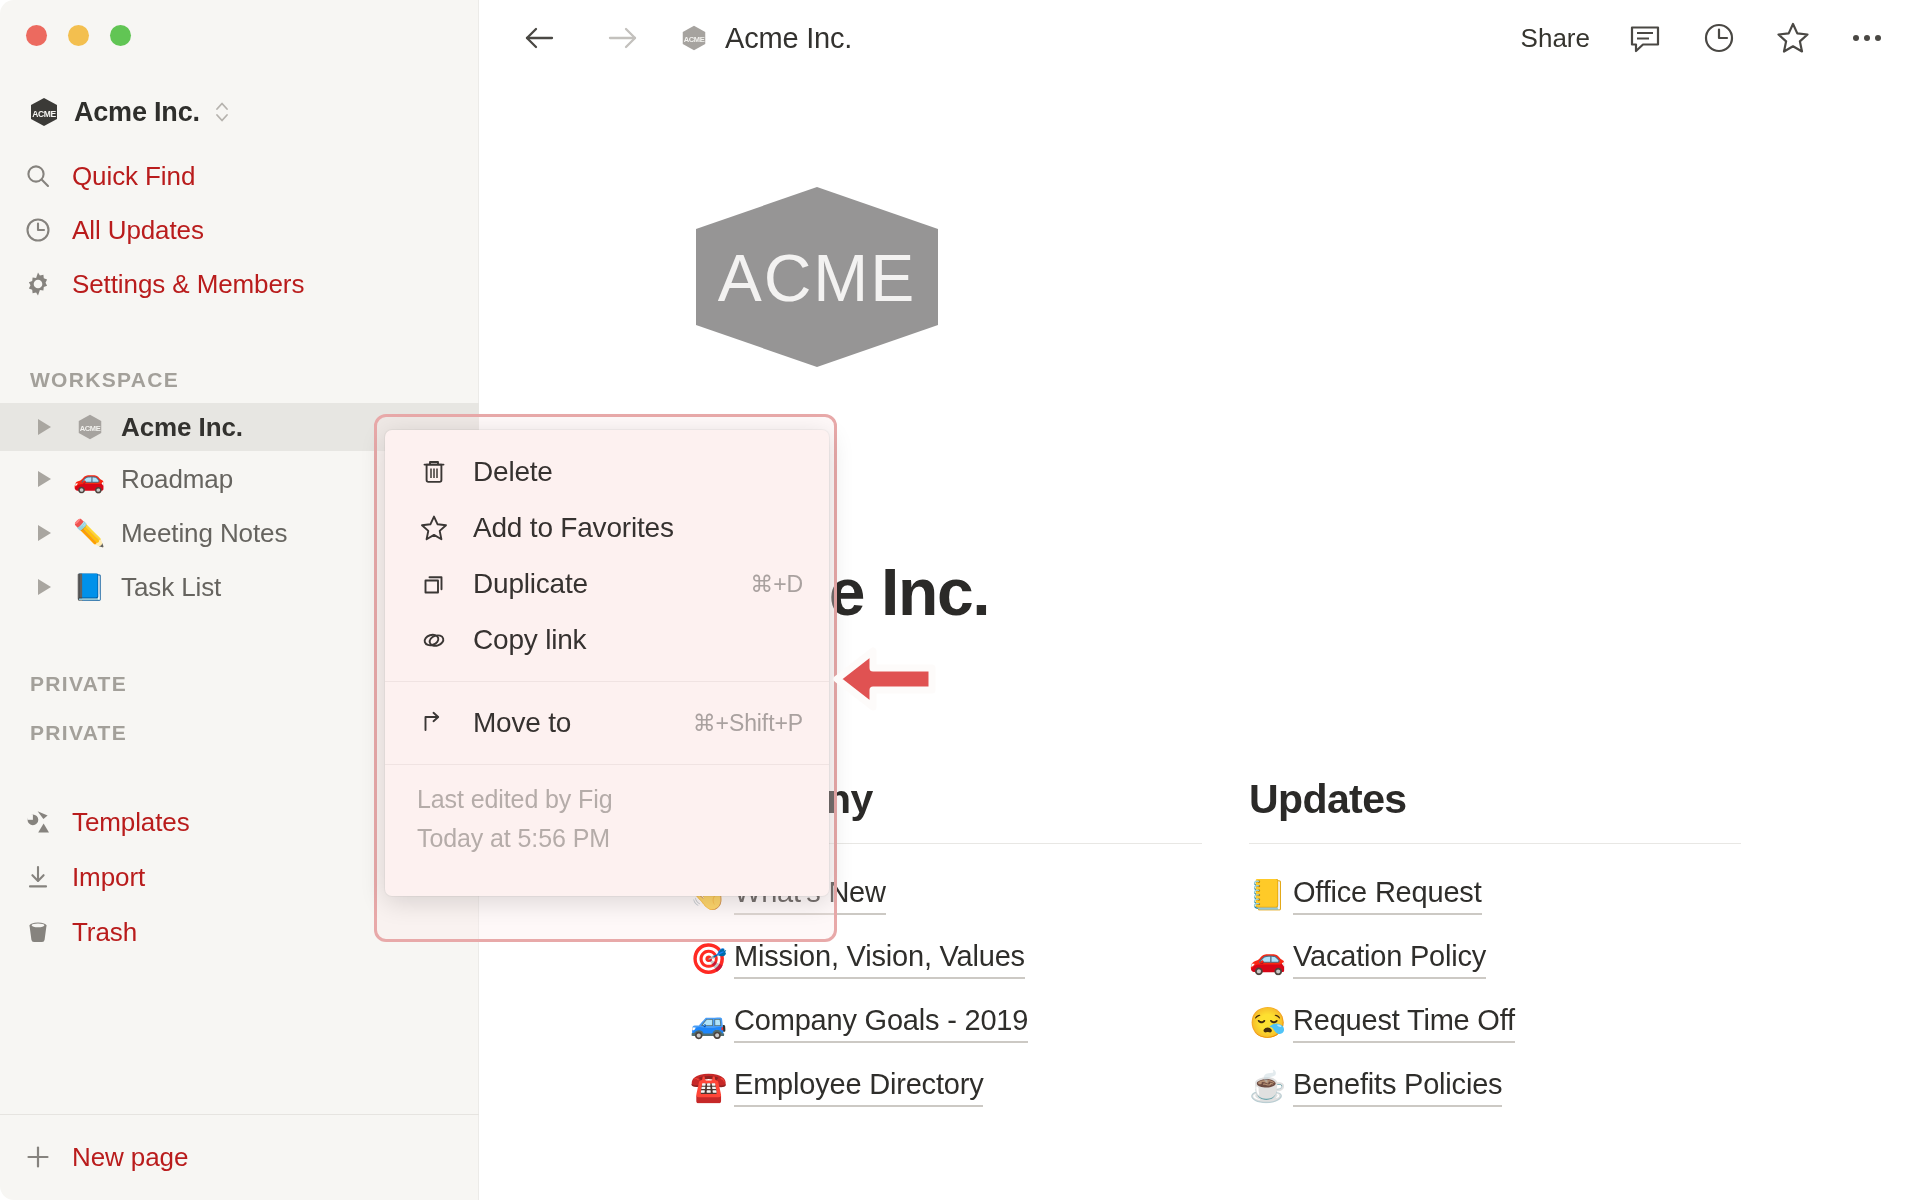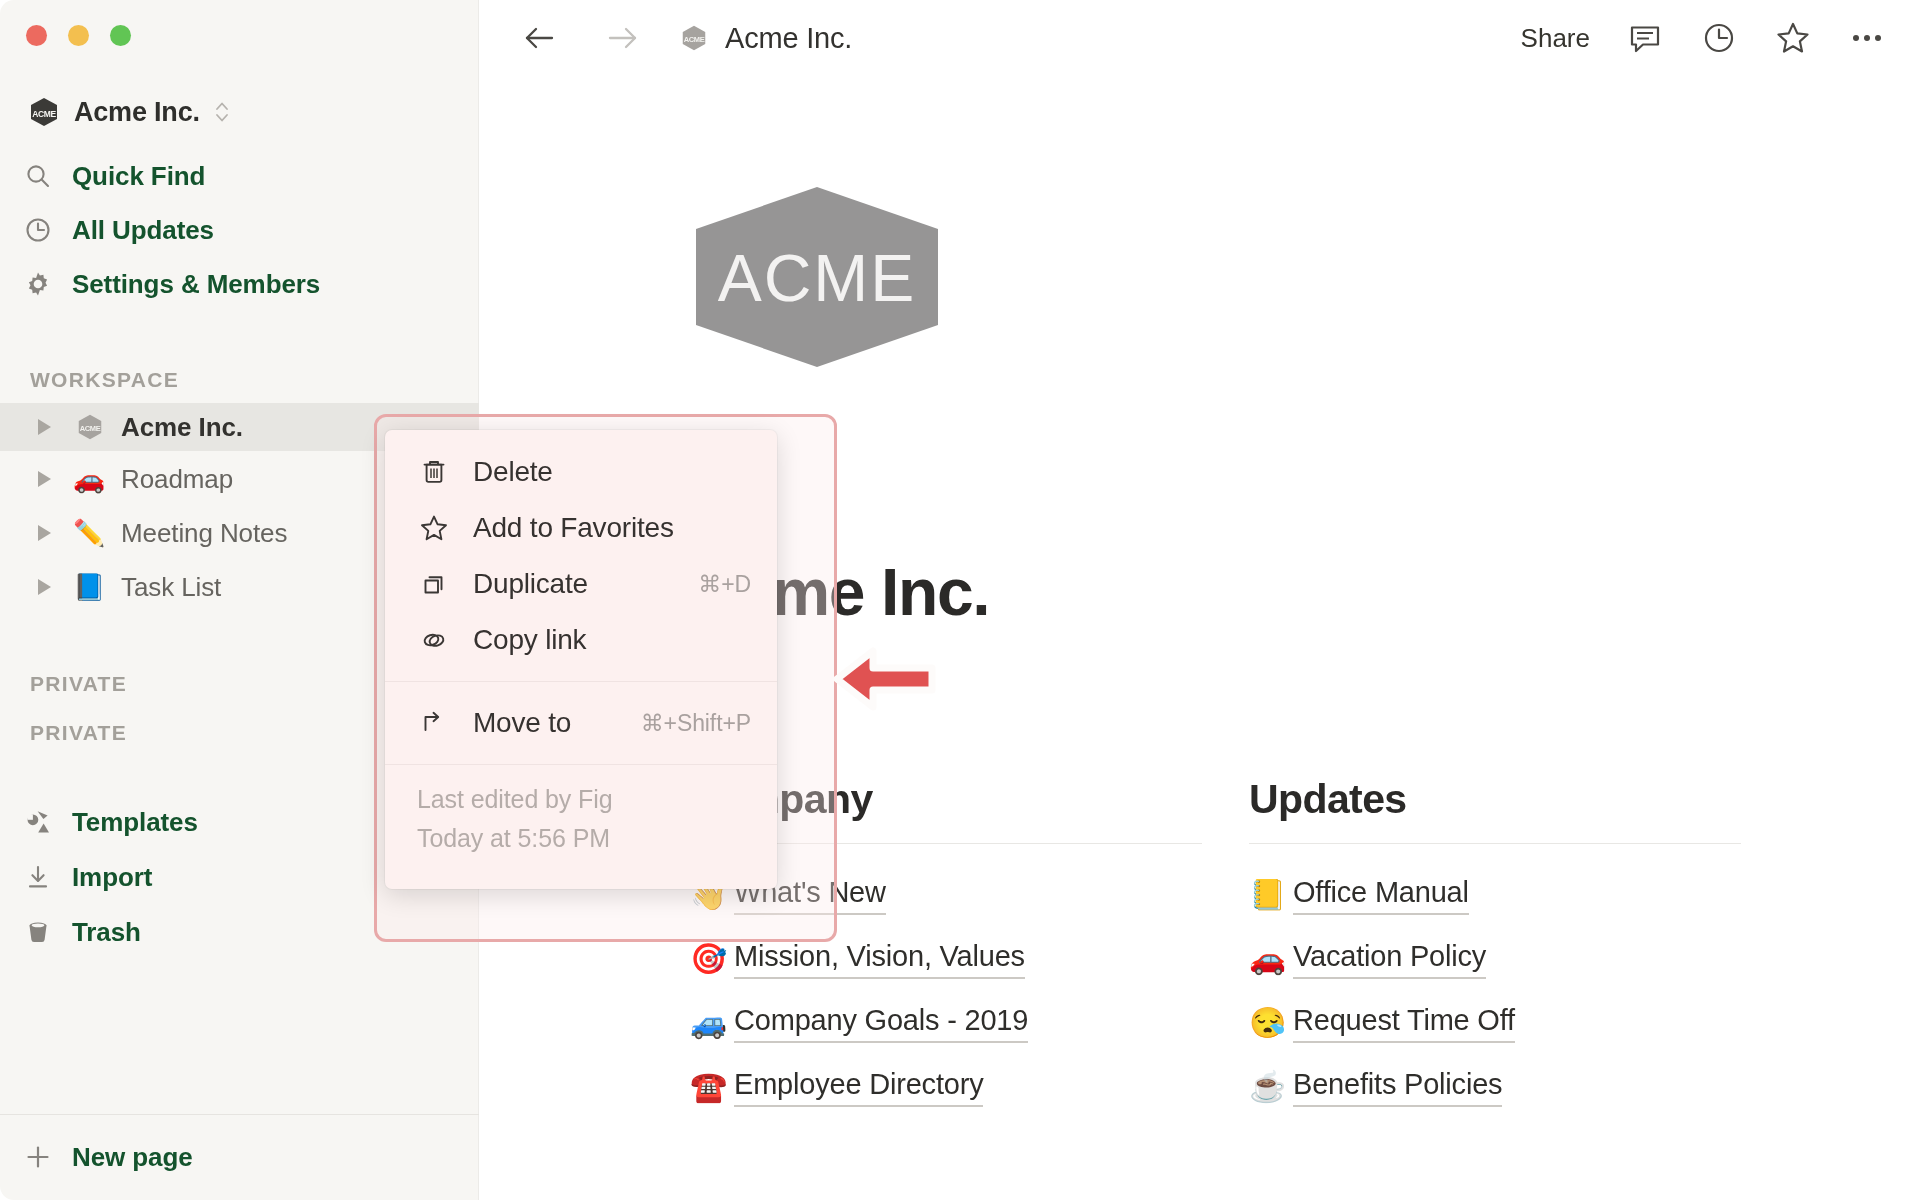--- a/index.html
+++ b/index.html
@@ -52,21 +52,21 @@
 
   .nav-item {
     position: absolute; left: 22px;
     display: flex; align-items: center; gap: 18px;
     height: 44px; width: 430px;
     cursor: pointer;
   }
   .nav-icon { width: 32px; height: 32px; flex: none;
     display:flex; align-items:center; justify-content:center; }
   .nav-label {
-    font-size: 26px; color: #14532d; font-weight: 700;
+    font-size: 26px; color: #b91c1c; font-weight: 400;
     letter-spacing: -0.1px;
   }
 
   .section-label {
     position: absolute; left: 30px;
     font-size: 21px; font-weight: 700;
     letter-spacing: 1.3px; color: #a3a09a;
   }
 
   .tree-item {
@@ -166,25 +166,25 @@
     left: 374px; top: 414px;
     width: 463px; height: 528px;
     border: 3px solid #e8a9a9;
     border-radius: 12px;
     background: rgba(252,235,235,0.35);
     pointer-events: none;
   }
   #ctxmenu {
     position: absolute;
     left: 385px; top: 430px;
-    width: 392px;
+    width: 444px;
     background: #fdf1f0;
     border-radius: 7px;
     box-shadow: 0 6px 26px rgba(0,0,0,0.14), 0 0 0 1px rgba(0,0,0,0.035);
-    padding: 14px 0 5px 0;
+    padding: 14px 0 12px 0;
     overflow: hidden;
   }
   .mi {
     display: flex; align-items: center;
     height: 56px; padding: 0 26px 0 32px;
     cursor: pointer;
   }
   .mi-icon { width: 34px; height: 34px; flex: none;
     display:flex; align-items:center; justify-content:center; }
   .mi-label {
@@ -433,21 +433,21 @@
         </div>
       </div>
     </div>
 
     <div class="col" style="left:770px; width:492px;">
       <div class="col-title">Updates</div>
       <div class="col-rule"></div>
       <div style="margin-top:18px">
         <div class="link-row">
           <span class="link-emoji">📒</span>
-          <span class="link-text">Office Manual</span>
+          <span class="link-text">Office Request</span>
         </div>
         <div class="link-row">
           <span class="link-emoji">🚗</span>
           <span class="link-text">Vacation Policy</span>
         </div>
         <div class="link-row">
           <span class="link-emoji">😪</span>
           <span class="link-text">Request Time Off</span>
         </div>
         <div class="link-row">

